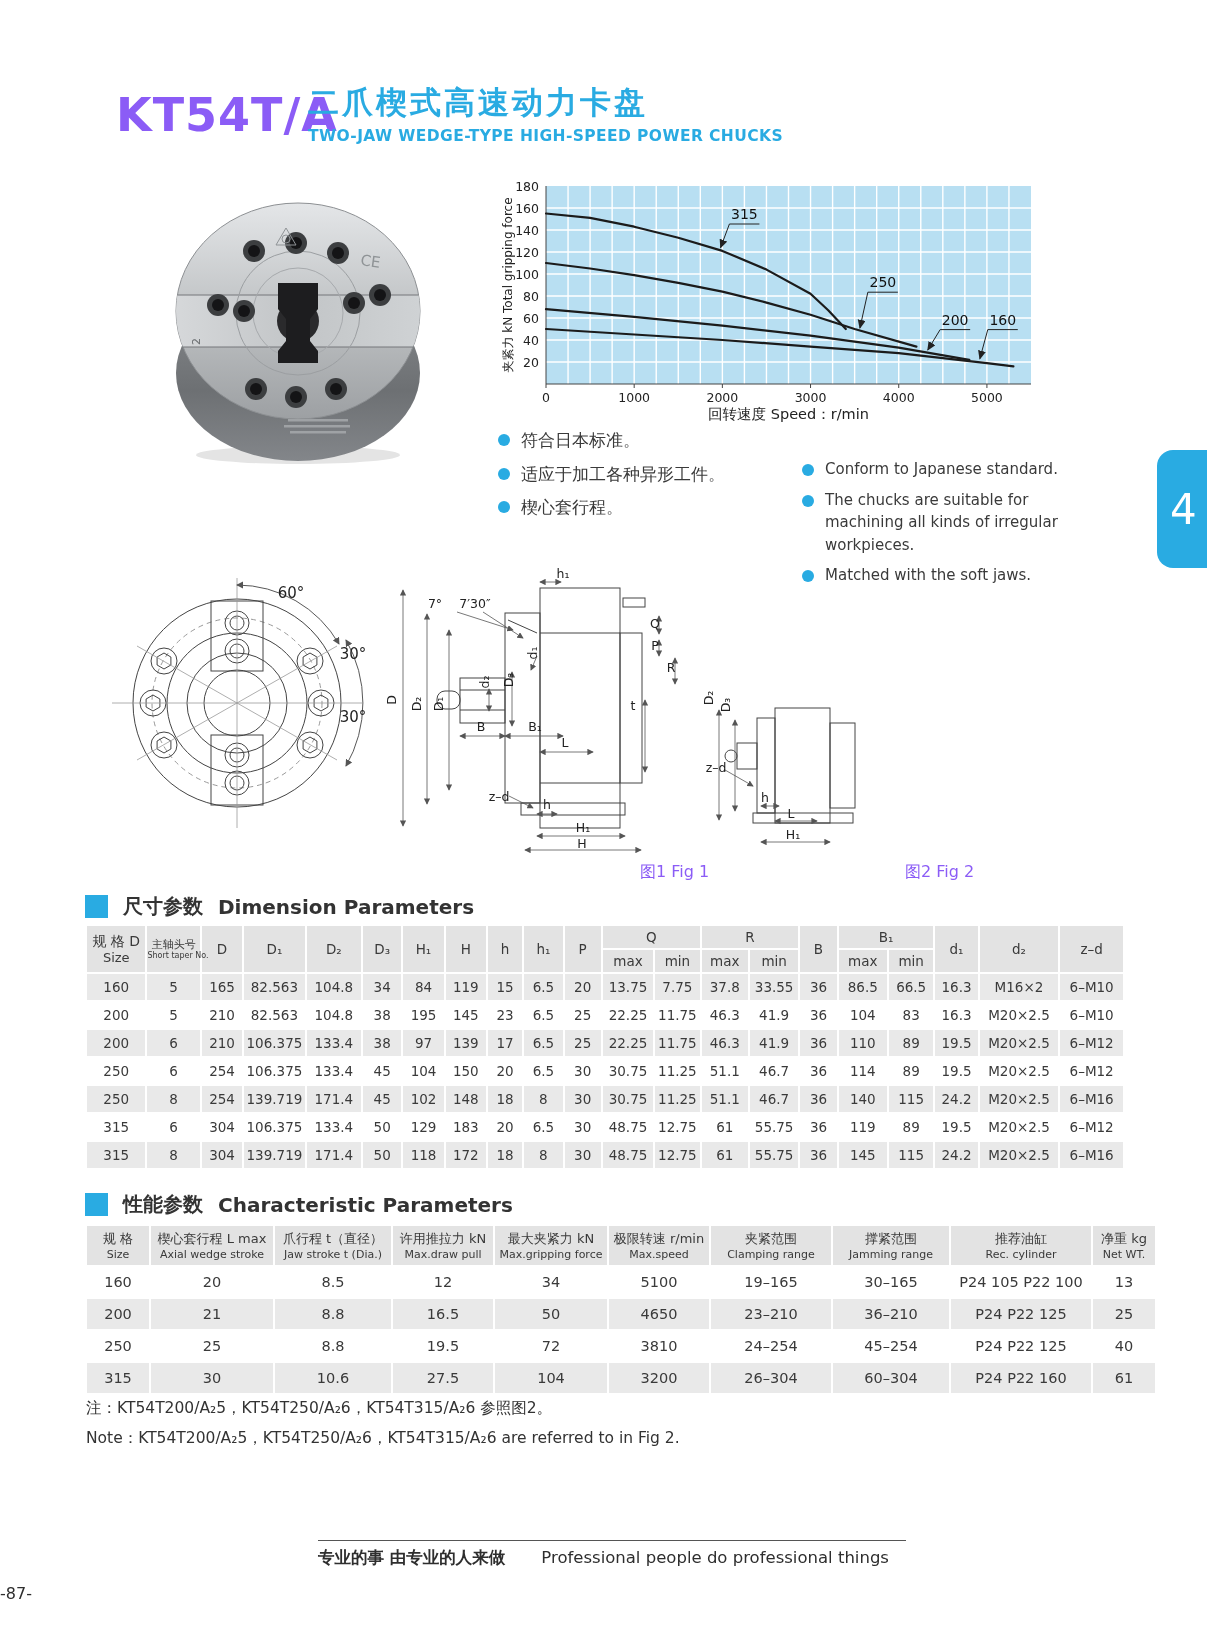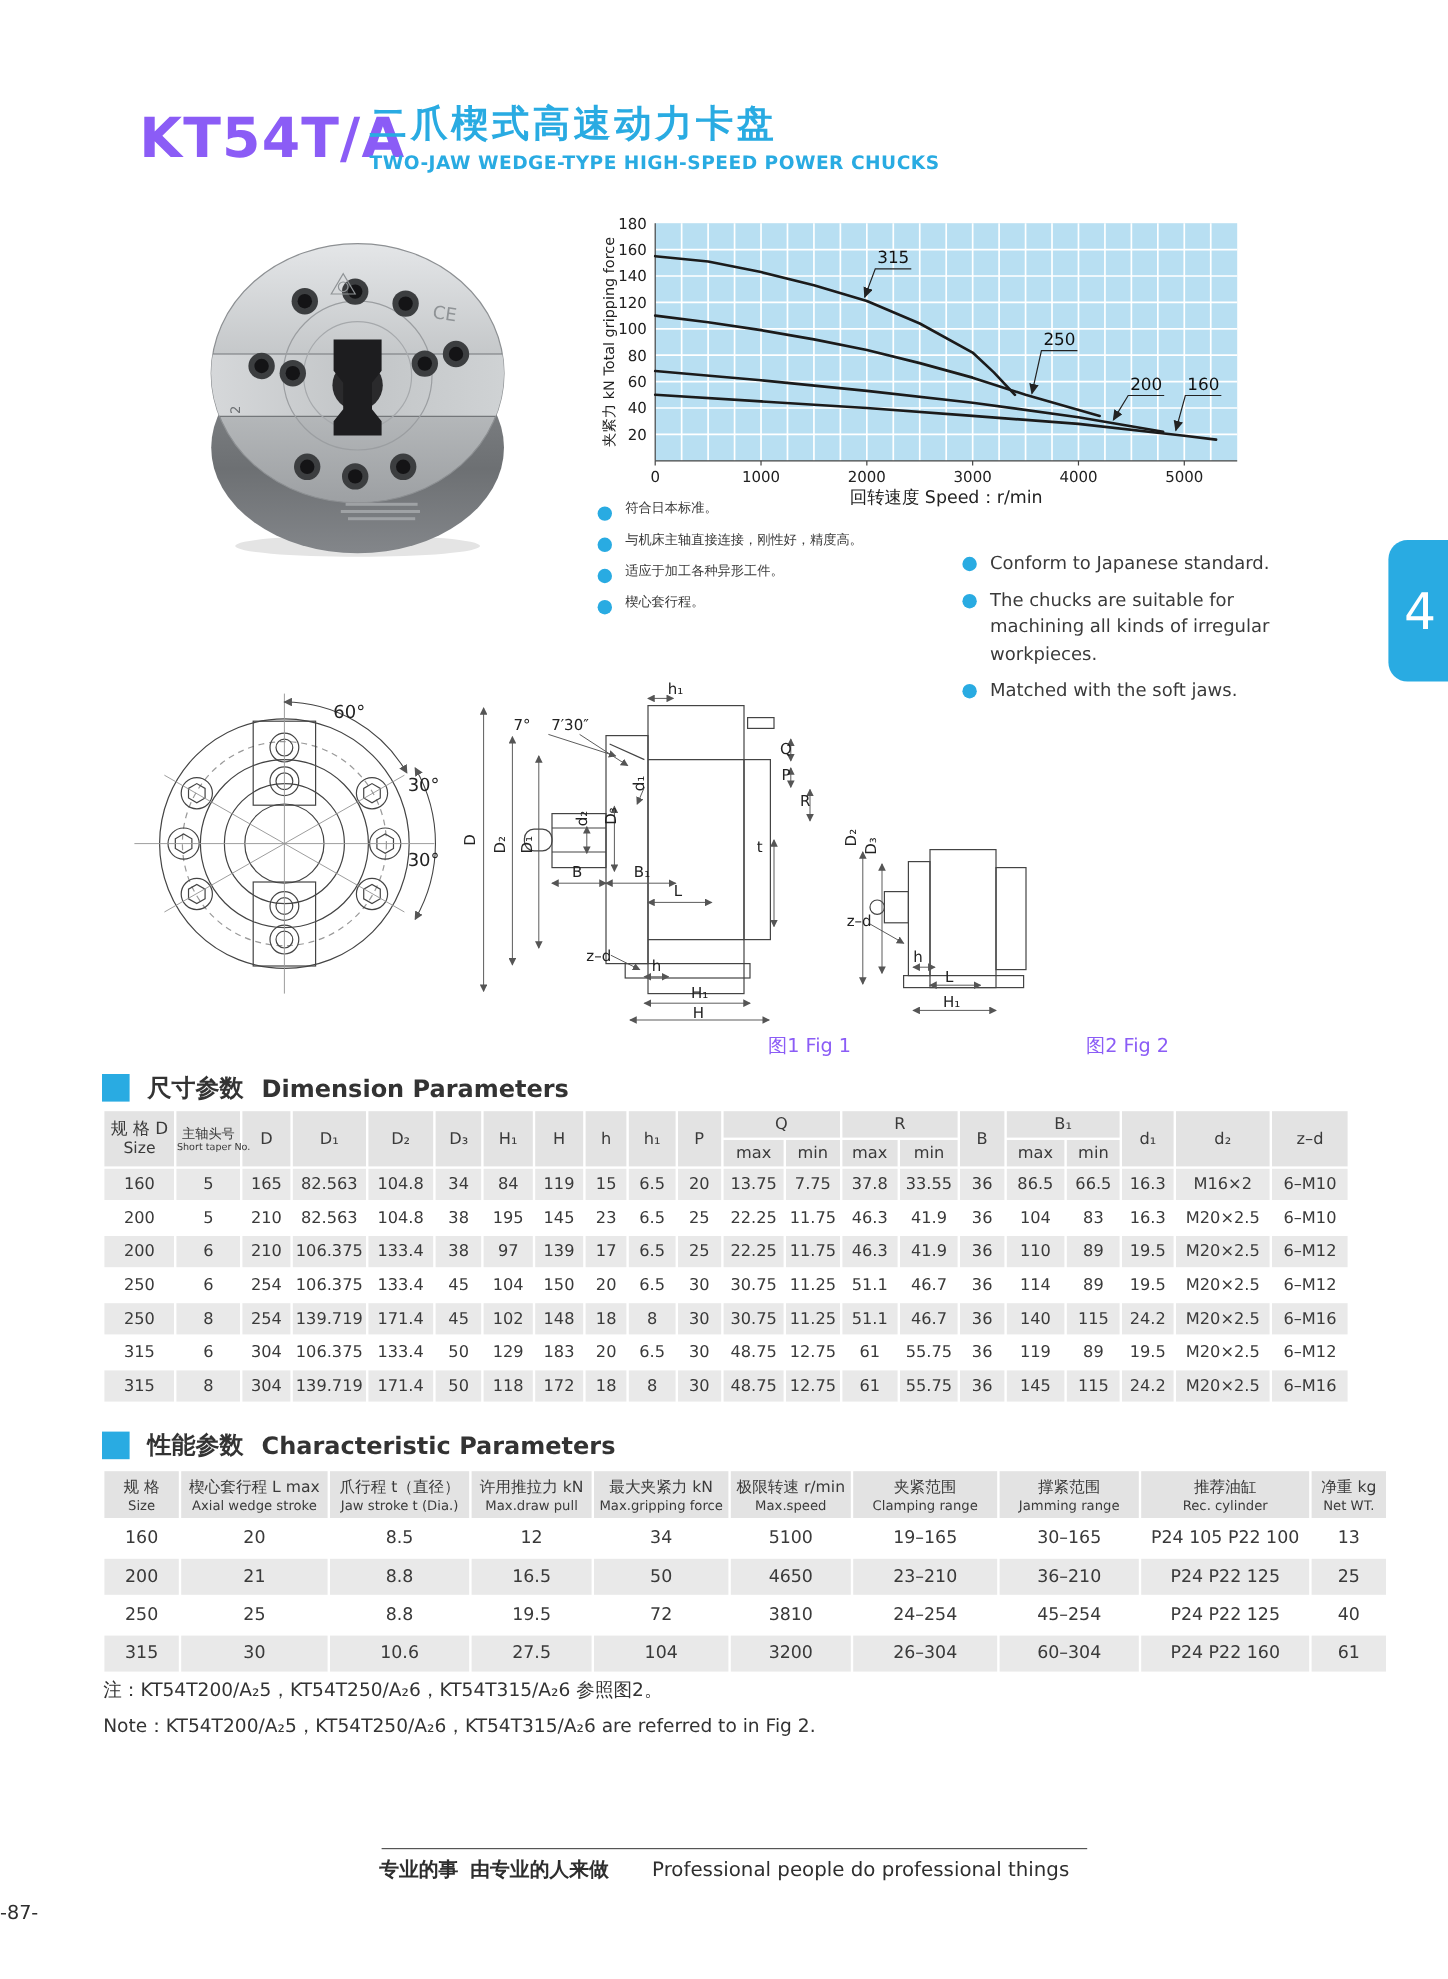--- a/index.html
+++ b/index.html
@@ -9,21 +9,21 @@
 
   
   .model{left:116px;top:88px;color:#8b5cf6;font-size:46px;font-weight:bold;letter-spacing:1px;}
   .tzh{left:308px;top:82px;color:#29abe2;font-size:31px;font-weight:bold;letter-spacing:3px;}
   .ten{left:308px;top:127px;color:#29abe2;font-size:15.5px;font-weight:bold;letter-spacing:.4px;}
 
   
   ul.feat{list-style:none;margin:0;padding:0;}
   ul.feat li{display:flex;gap:11px;margin-bottom:8px;line-height:1.5;}
   ul.feat .dot{width:12px;height:12px;border-radius:50%;background:#29abe2;flex:none;margin-top:6px;}
-  .feat-zh{left:498px;top:416px;width:270px;font-size:11px;}
+  .feat-zh{left:498px;top:428px;width:270px;font-size:17px;}
   .feat-en{left:802px;top:458px;width:268px;font-size:15px;}
   .feat-en .dot{width:11px;height:11px;margin-top:5px;}
 
   
   .tab4{left:1157px;top:450px;width:50px;height:118px;background:#29abe2;border-radius:16px 0 0 16px;
         color:#fff;font-size:42px;display:flex;align-items:center;padding-left:13px;box-sizing:border-box;}
 
   
   .sec{display:flex;align-items:center;gap:15px;font-size:20px;font-weight:bold;color:#333;}
   .sec .sq{width:23px;height:23px;background:#29abe2;flex:none;}
@@ -44,21 +44,21 @@
   .chartab{left:85px;top:1224px;width:1040px;}
   .chartab th{background:#e3e3e3;font-weight:normal;padding:4px 0;text-align:center;}
   .chartab th .h-zh{font-size:13px;}
   .chartab th .h-en{font-size:11px;}
   .chartab td{font-size:14.5px;padding:7px 0;background:#fff;text-align:center;white-space:nowrap;}
   .chartab tbody tr:nth-child(even) td{background:#e9e9e9;}
 
   .note{left:86px;font-size:15.5px;color:#333;}
   .footline{left:318px;top:1540px;width:588px;border-top:1.5px solid #555;height:0;}
   .slogan{left:0;top:1547px;width:1207px;text-align:center;font-size:16.5px;color:#2e2e2e;}
-  .slogan .zh{font-weight:bold;margin-right:36px;font-family:Liberation Mono, monospace;}
+  .slogan .zh{font-weight:bold;margin-right:36px;}
   .pageno{left:0;top:1584px;width:1207px;text-align:left;font-size:16px;color:#2e2e2e;}
   .figcap{font-size:16px;color:#8b5cf6;}
   svg text{font-family:"DejaVu Sans","Liberation Sans",sans-serif;}
 </style>
 </head>
 <body>
 
 <div class="page">
 
   <div class="abs model">KT54T/A</div>
@@ -226,24 +226,20 @@
       <text text-anchor="middle" font-size="12" fill="#222" transform="translate(12,109) rotate(-90)">夹紧力  kN  Total  gripping  force</text>
     </svg>
 
   <ul class="abs feat feat-zh">
       <li>
         <span class="dot"></span>
         <span>符合日本标准。</span>
       </li>
       <li>
         <span class="dot"></span>
-        <span>与机床主轴直接连接，刚性好，精度高。</span>
-      </li>
-      <li>
-        <span class="dot"></span>
         <span>适应于加工各种异形工件。</span>
       </li>
       <li>
         <span class="dot"></span>
         <span>楔心套行程。</span>
       </li>
     </ul>
   <ul class="abs feat feat-en">
       <li>
         <span class="dot"></span>

